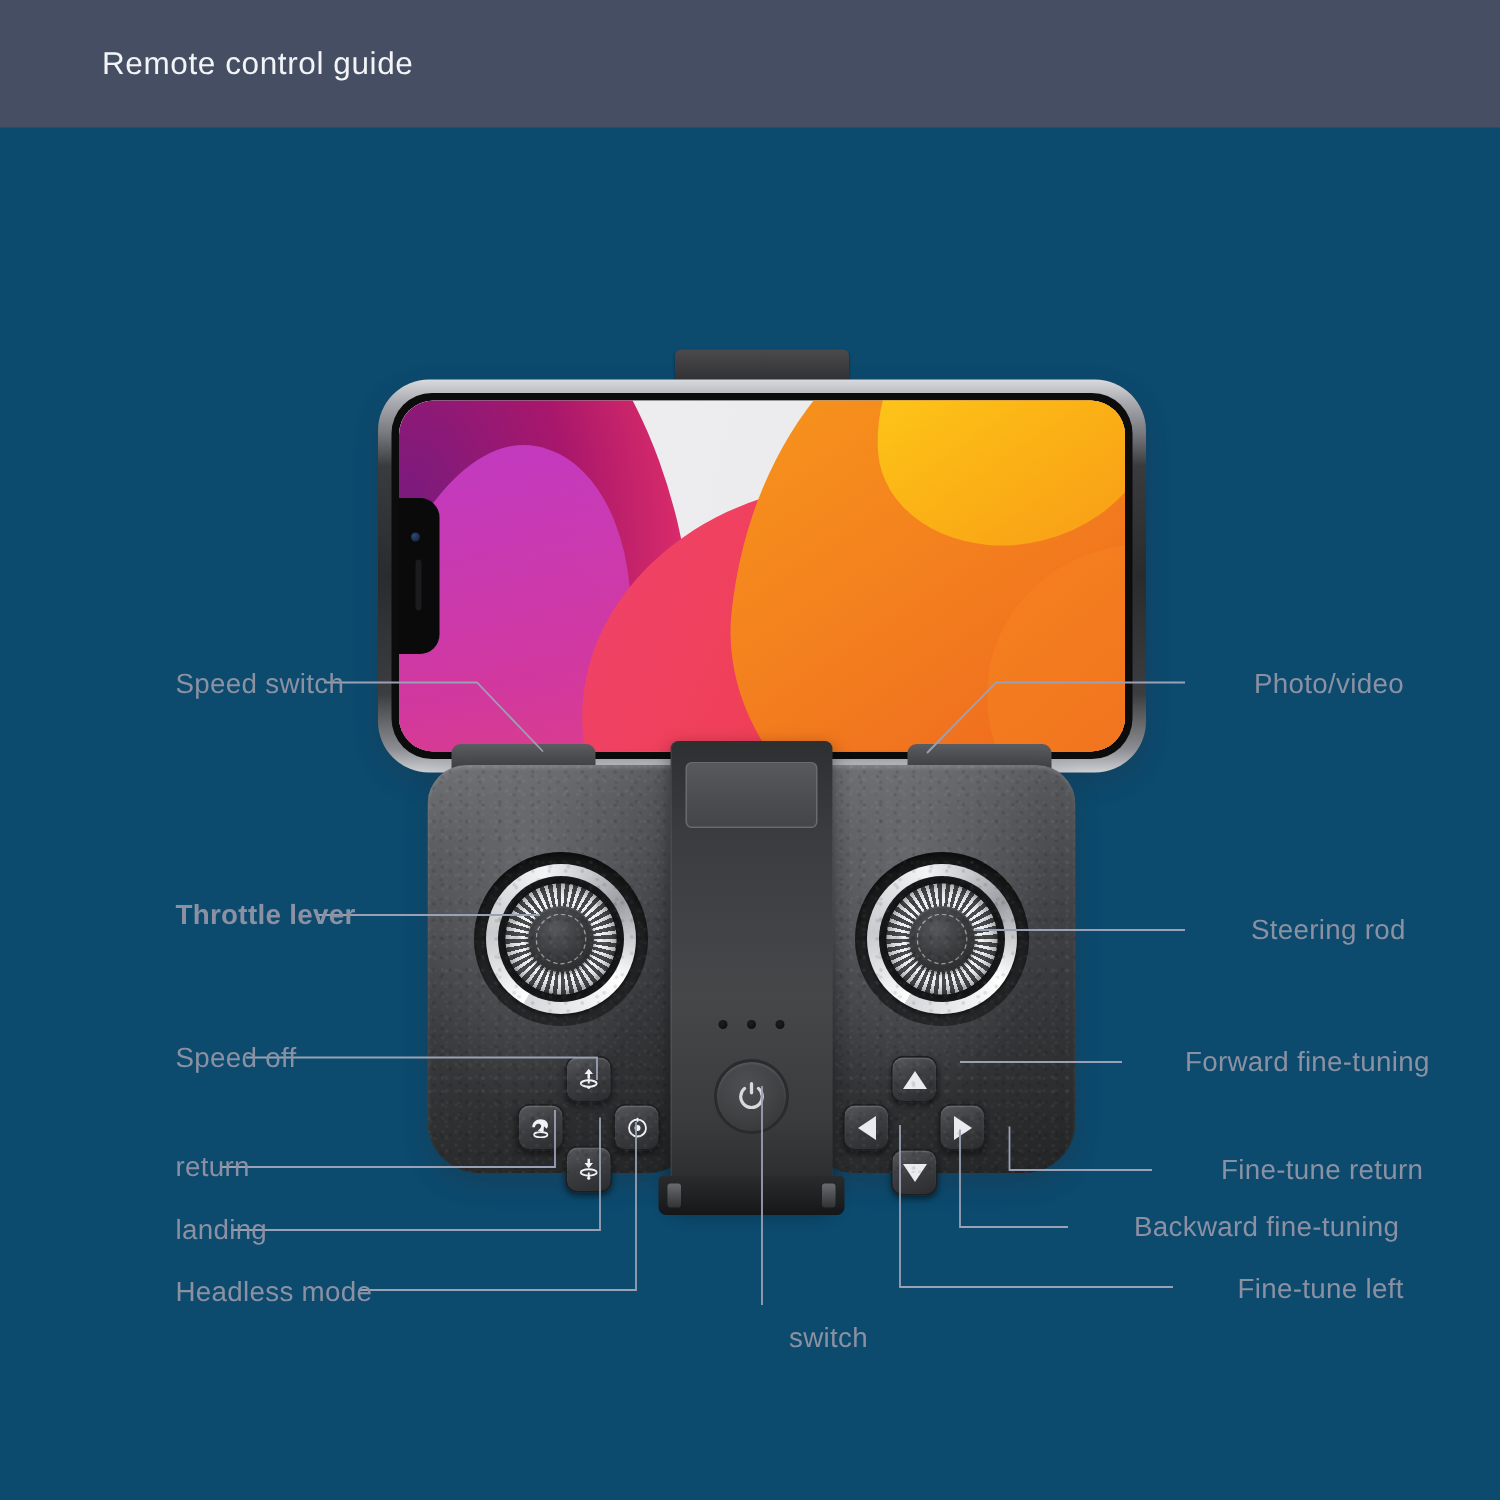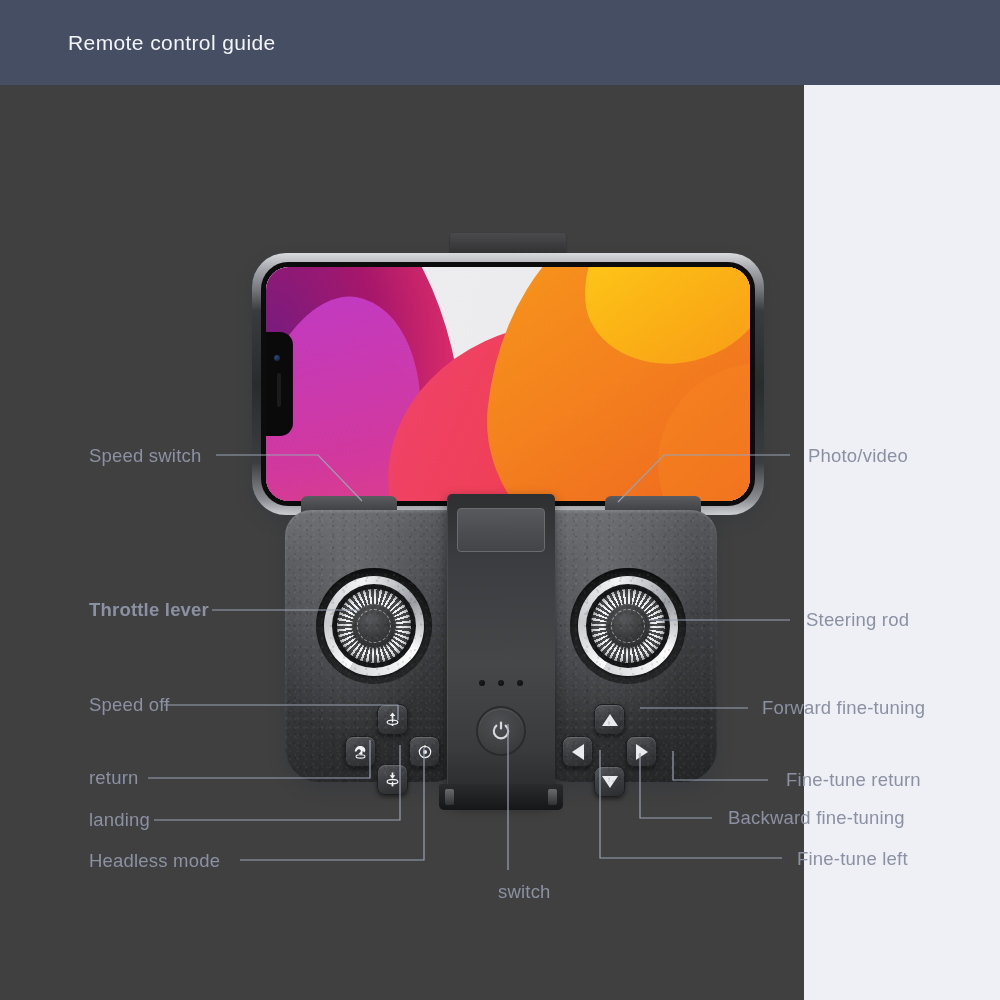--- a/index.html
+++ b/index.html
@@ -2,40 +2,41 @@
 <html><head>
 <meta charset="utf-8">
 <style>
   * { box-sizing: border-box; margin: 0; padding: 0; }
   html, body {
     width: 1000px; height: 1000px;
     font-family: "Liberation Sans", sans-serif;
     background: #eef0f5;
     overflow: hidden;
   }
-  #page { position: relative; width: 804px; height: 1000px; background: #404040; }
+  #page { position: relative; width: 1000px; height: 1000px; background: #0c4a6e; }
 
   
   #header {
     position: absolute; left: 0; top: 0; width: 1000px; height: 85px;
     background: #454e62;
   }
   #header-title {
     position: absolute; left: 68px; top: 50%; transform: translateY(-50%);
     color: #f2f4f8; font-size: 21px; letter-spacing: .4px;
   }
 
   
   #stage { position: absolute; left: 0; top: 85px; width: 1000px; height: 915px; }
 
   
   .leader-svg { position: absolute; left: 0; top: 0; width: 1000px; height: 1000px; pointer-events: none; }
   .callout {
     position: absolute; color: #8b91a2; font-size: 18.5px; white-space: nowrap;
     letter-spacing: .2px;
+    margin-left: 28px;
   }
 
   
   #phone-wrap { position: absolute; left: 252px; top: 148px; width: 512px; height: 285px; }
   #phone-clip-top {
     position: absolute; left: 50%; top: 0px; transform: translateX(-50%);
     width: 116px; height: 26px; border-radius: 4px 4px 3px 3px;
     background: linear-gradient(180deg,#4a4a4c 0%,#3a3a3c 55%,#2c2c2e 100%);
     box-shadow: 0 1px 2px rgba(0,0,0,.45);
   }

